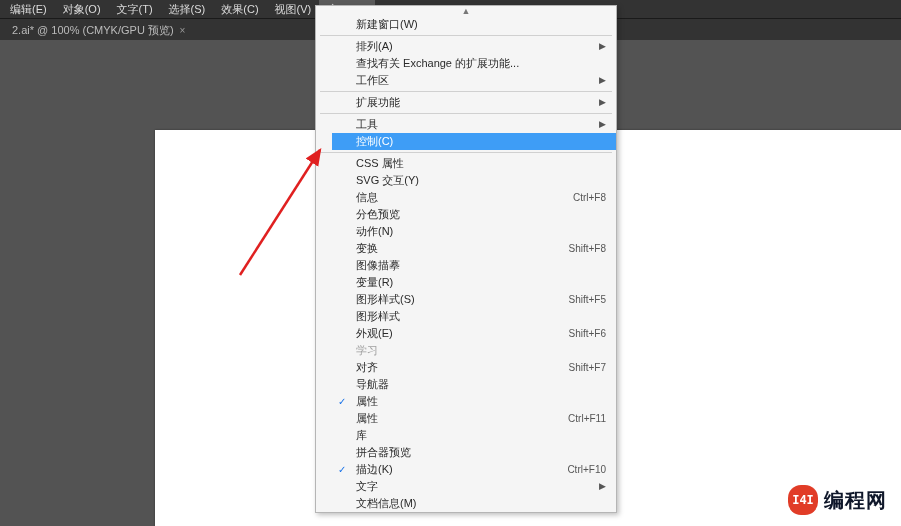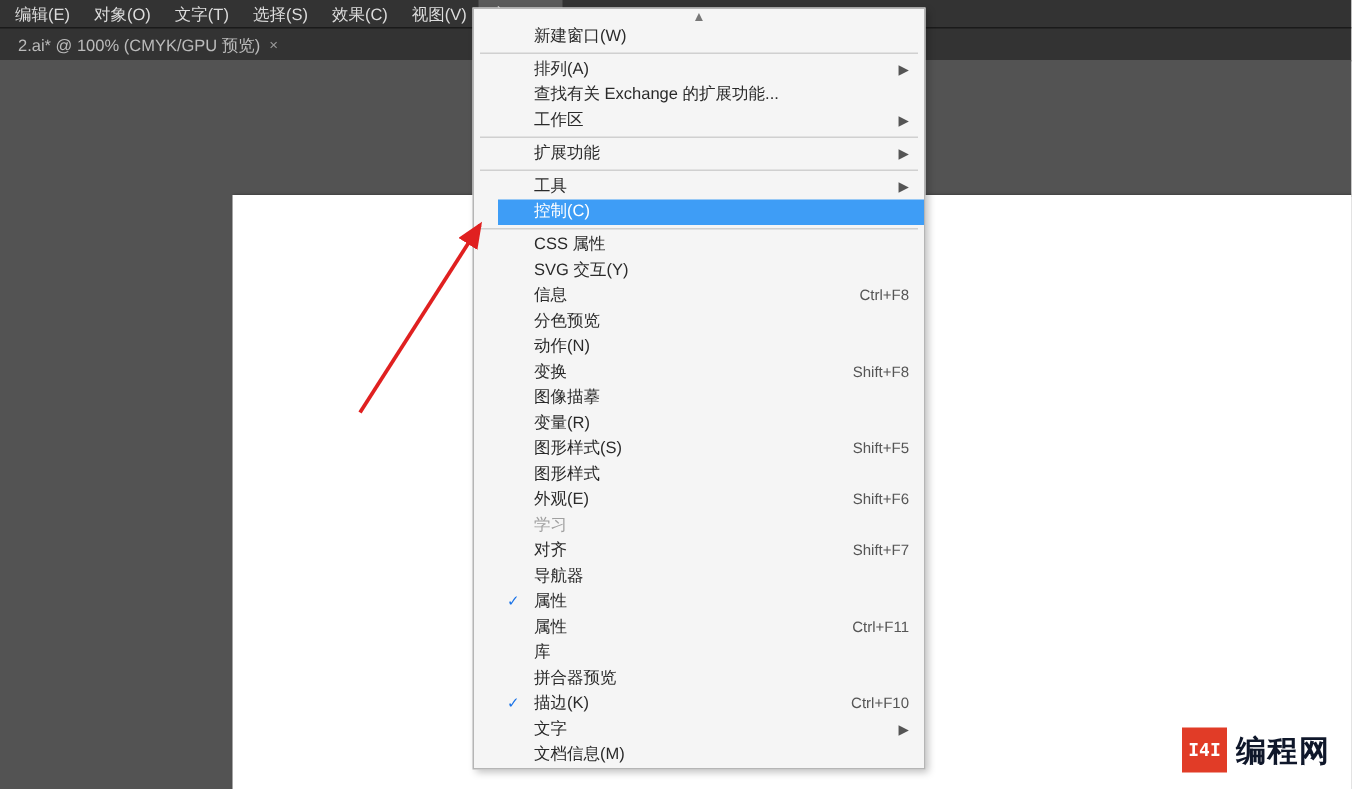--- a/index.html
+++ b/index.html
@@ -147,20 +147,21 @@
     background: #e13c27;
     width: 30px;
     height: 30px;
     display: flex;
     align-items: center;
     justify-content: center;
     color: #fff;
     font-size: 12px;
     font-weight: bold;
     font-family: monospace;
+    border-radius: 13px;
   }
   .logo .logo-text {
     font-size: 20px;
     font-weight: 700;
     letter-spacing: 1px;
     color: #0f172a;
   }
 </style>
 </head>
 <body>

